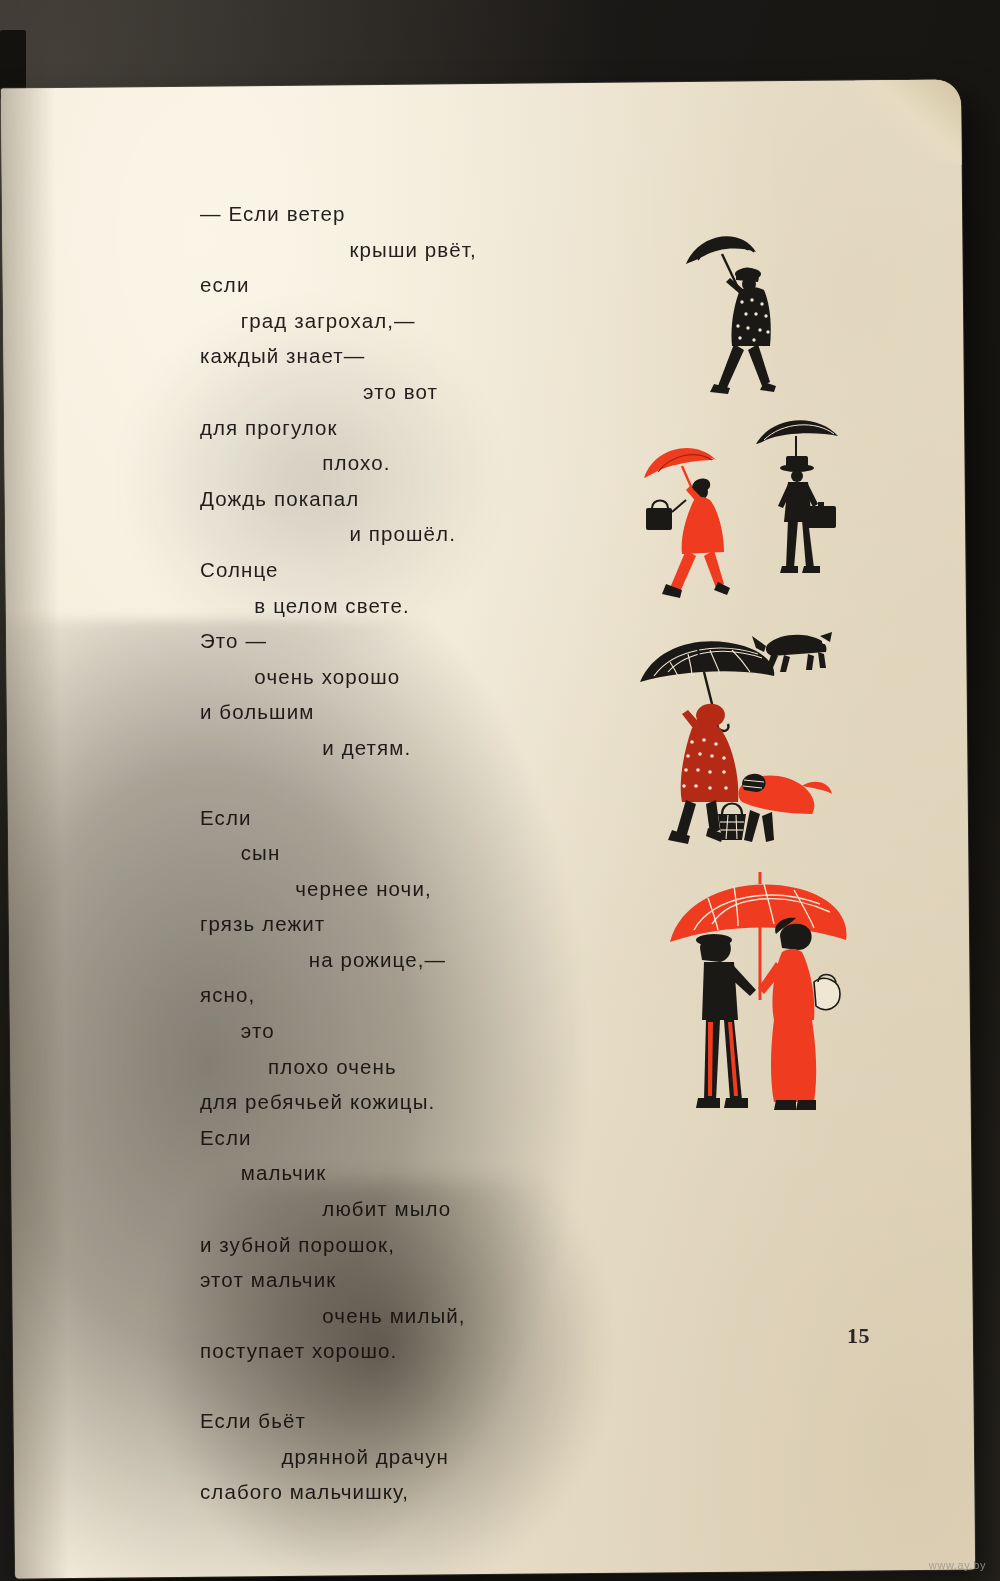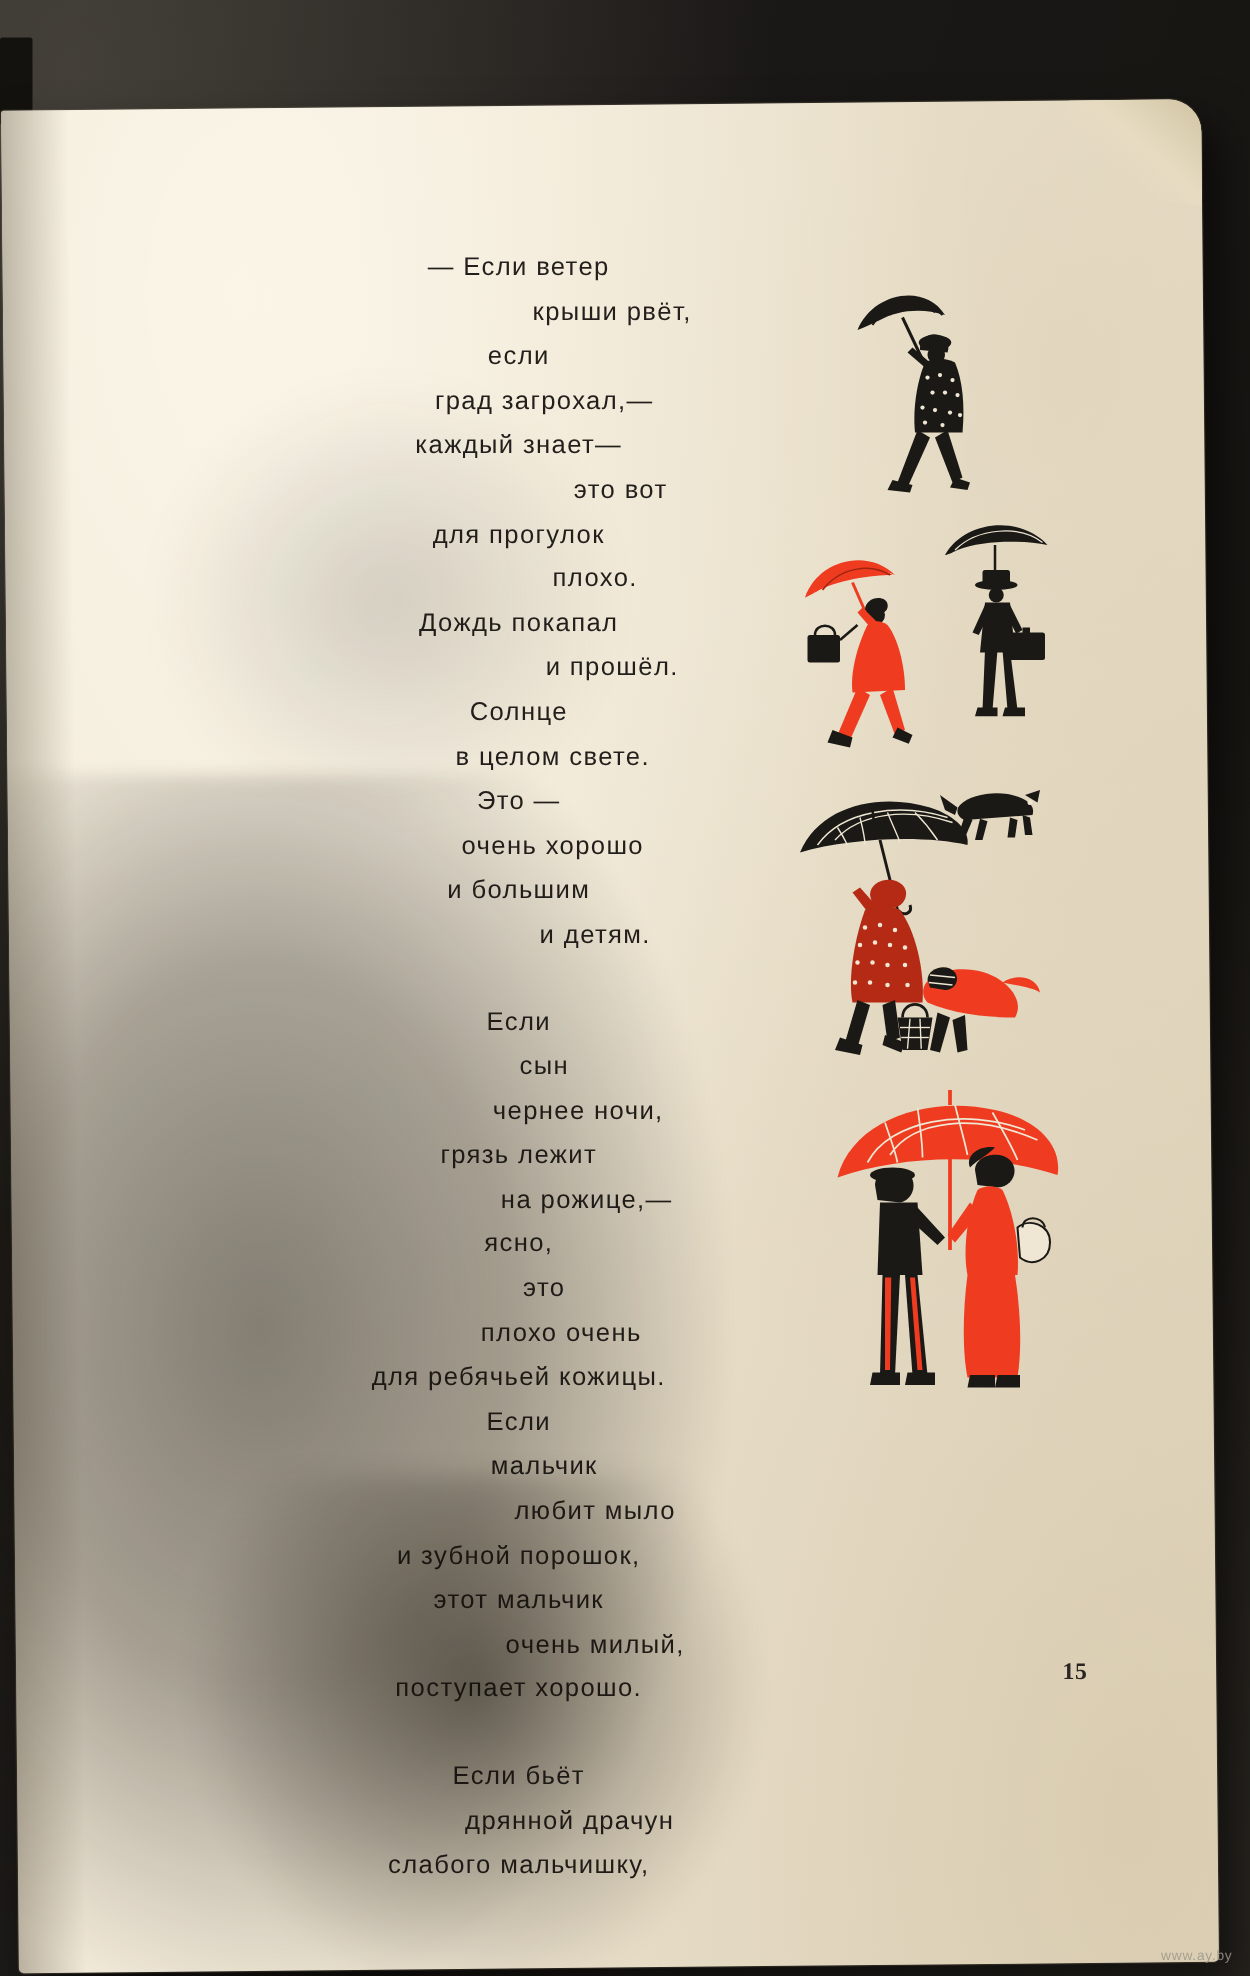--- a/index.html
+++ b/index.html
@@ -127,29 +127,29 @@
     left: 200px;
     top: 196px;
     width: 430px;
     color: #231f1c;
     font-size: 20.5px;
     line-height: 35.6px;
     letter-spacing: 1.1px;
     white-space: pre;
     font-family: "Liberation Sans", sans-serif;
   }
-  .poem .ln { display: block; text-align: center; }
+  .poem .ln { display: block; }
   .stanza-gap { display: block; height: 34px; }
 
   
   .folio {
     position: absolute;
     right: 130px;
     bottom: 232px;
-    font-size: 19px;
+    font-size: 22px;
     font-weight: bold;
     color: #2a2522;
     letter-spacing: 0.5px;
     font-family: "Liberation Serif", serif;
   }
 
   
   .watermark {
     position: absolute;
     right: 14px;

